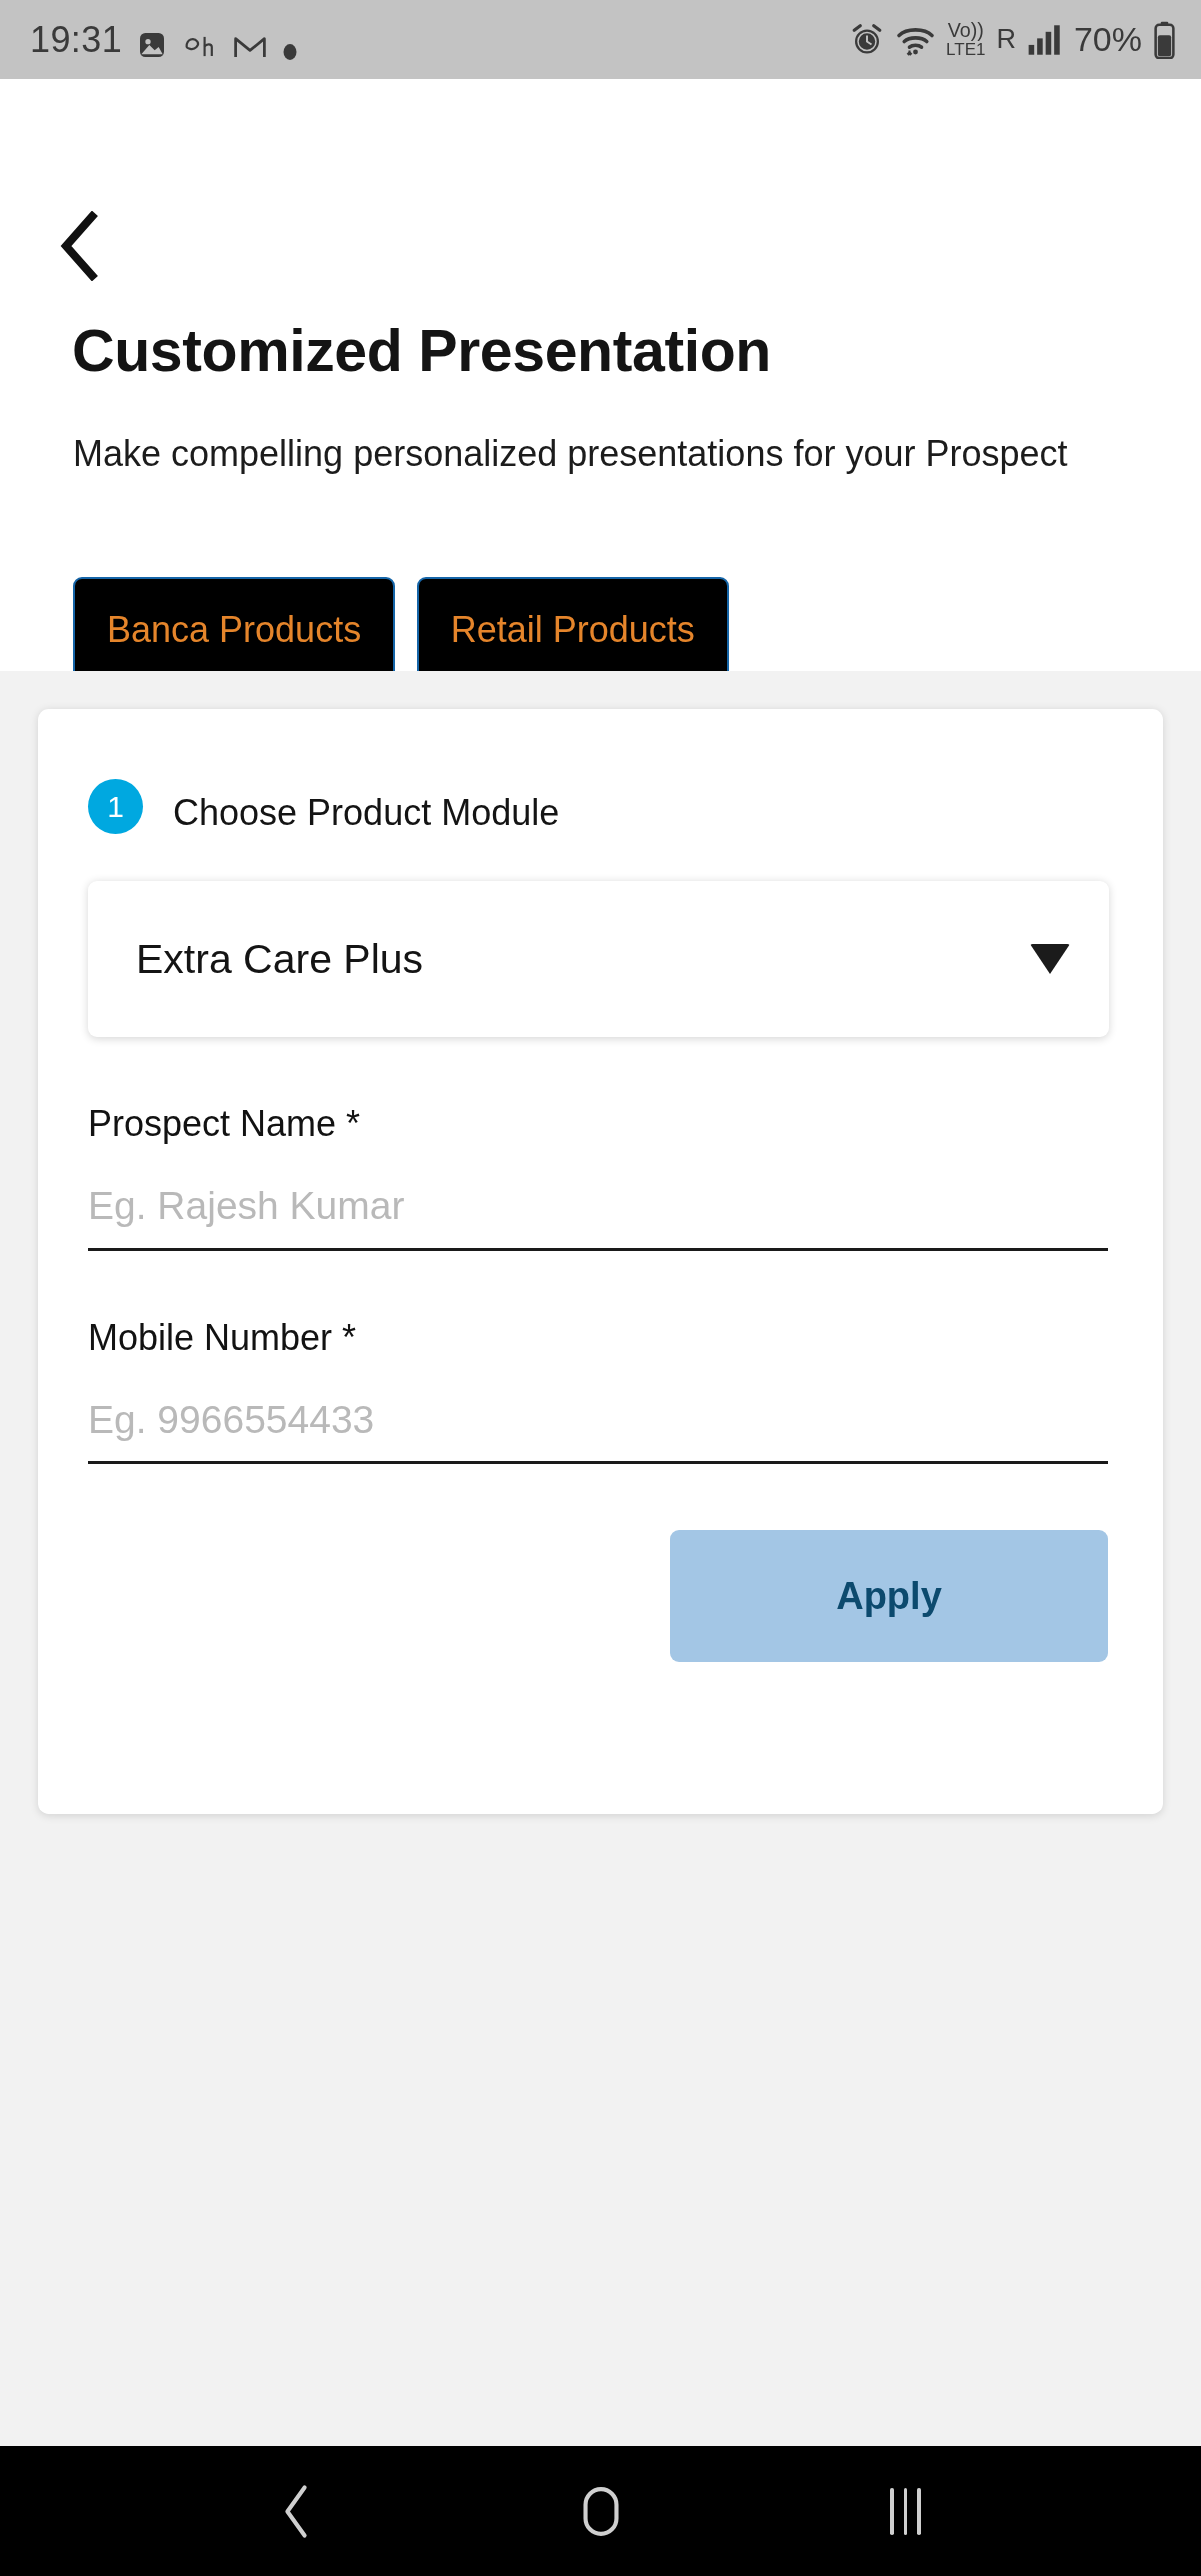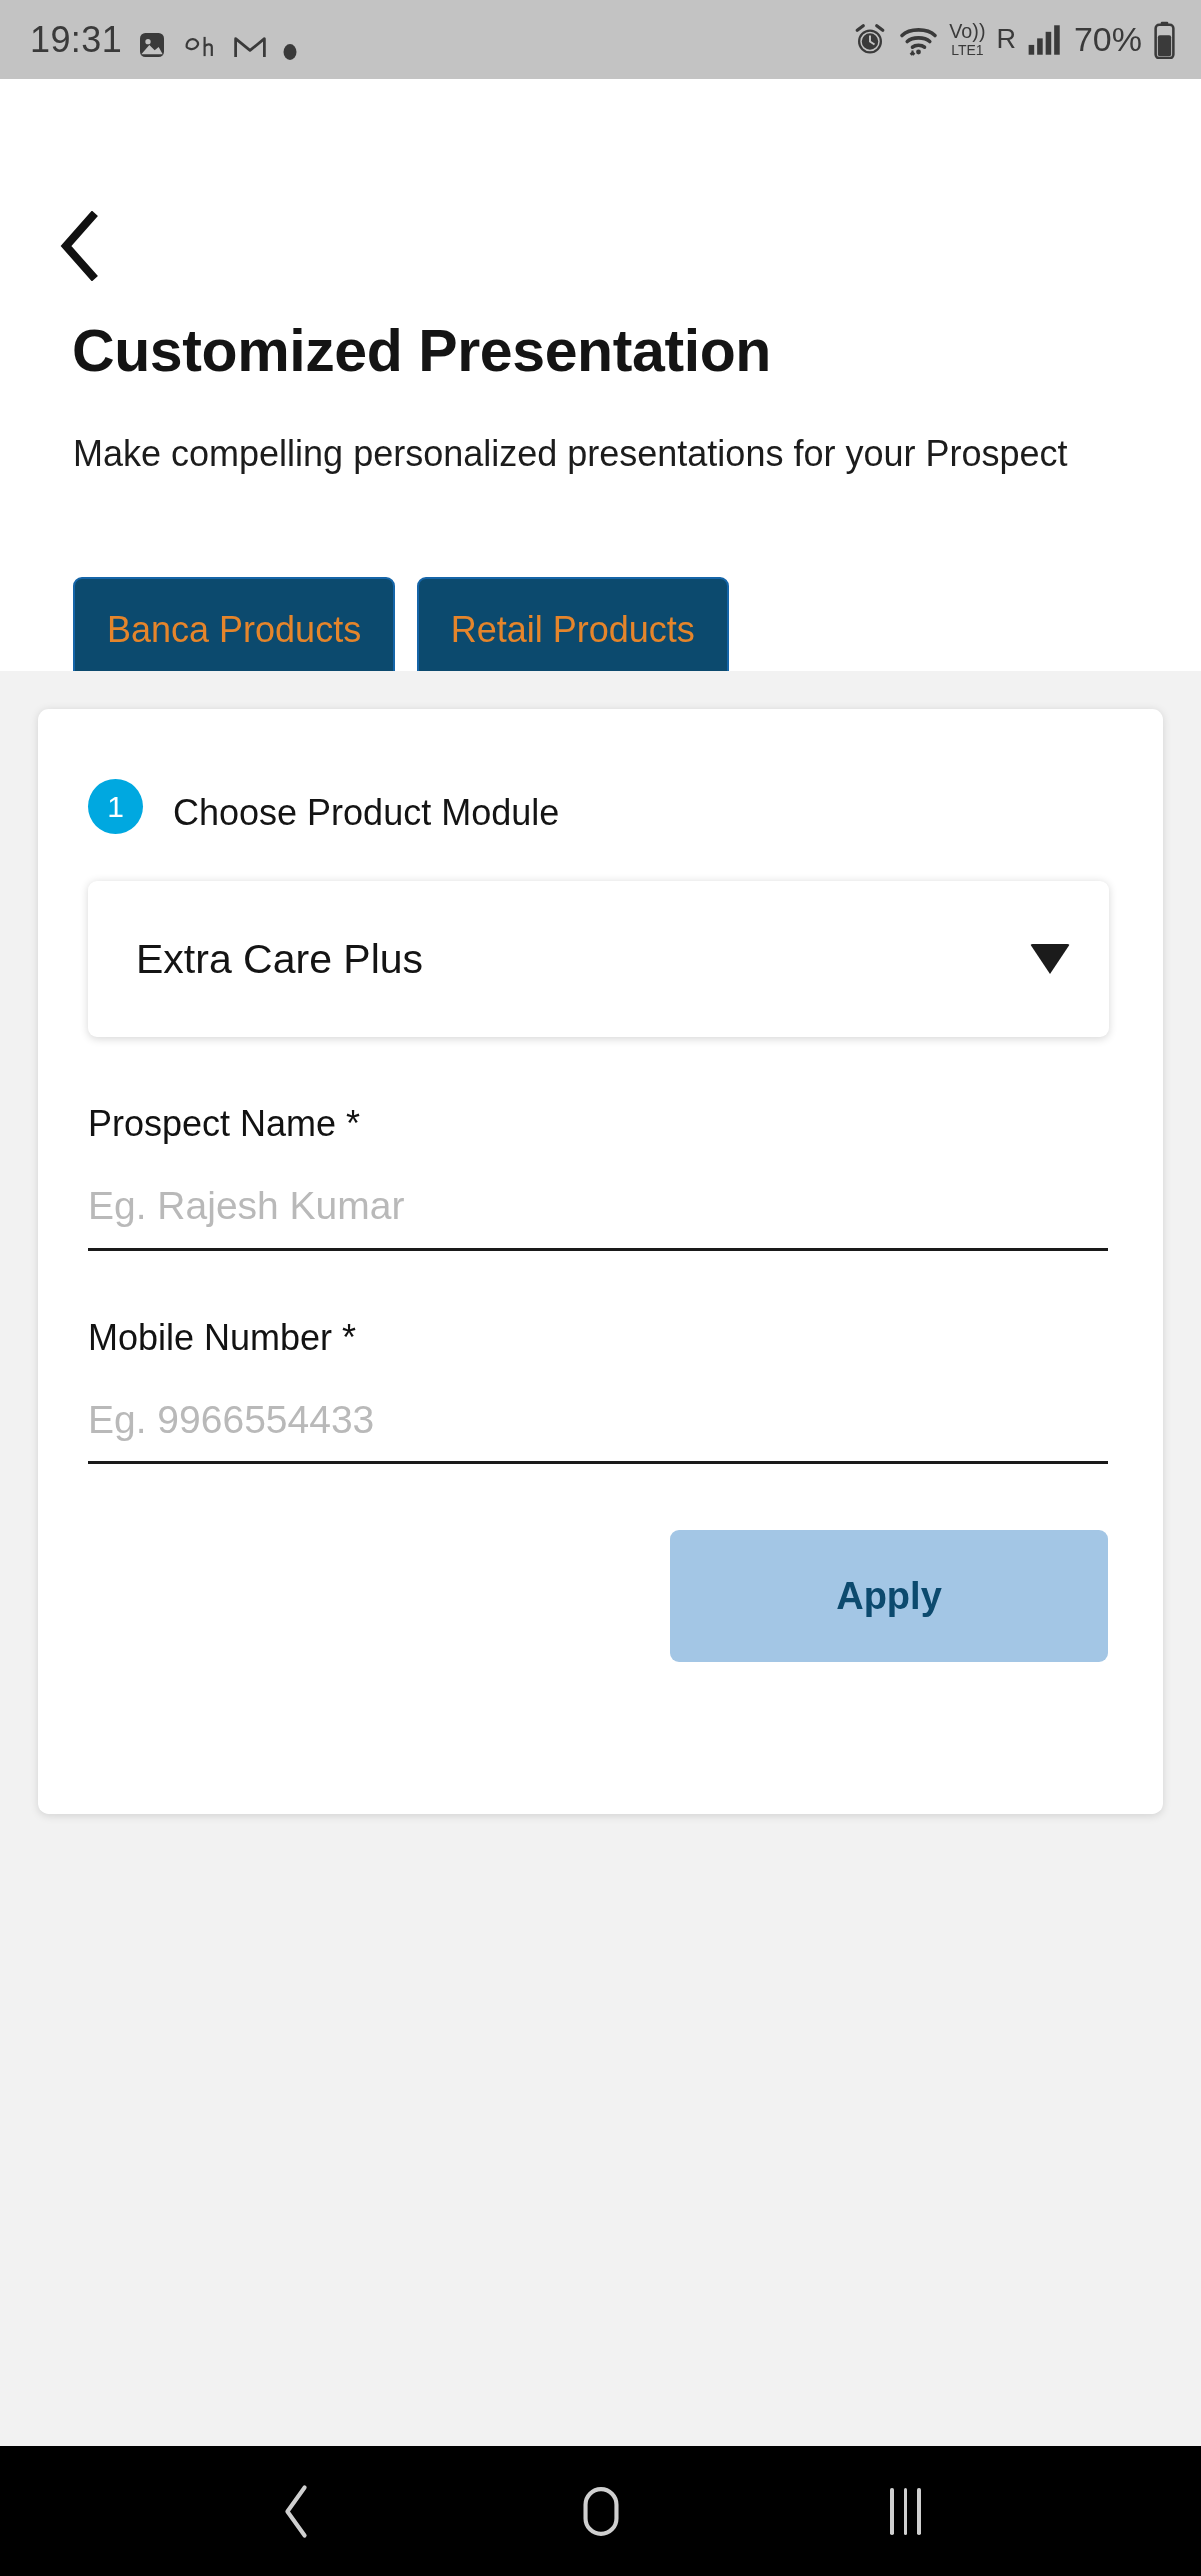--- a/index.html
+++ b/index.html
@@ -109,21 +109,21 @@
     white-space: nowrap;
   }
   .tab.active {
     background: #1565a8;
     color: #ffffff;
     font-weight: bold;
     border: 1.8px solid #1565a8;
     min-width: 200px;
   }
   .tab.inactive {
-    background: #0c4a6e;
+    background: #000000;
     color: #e5852b;
     border: 2.7px solid #1565a8;
     min-width: 295px;
   }
 
   
   .body-area {
     flex: 1 1 auto;
     background: #f2f2f2;
     position: relative;
@@ -290,21 +290,21 @@
       </svg>
       <svg class="sb-ico" width="39" height="36" viewBox="0 0 26 22">
         <path d="M2 8 C7 3 19 3 24 8" stroke="#3a3a3a" stroke-width="2.4" fill="none" stroke-linecap="round"></path>
         <path d="M5.5 12 C9 8.8 17 8.8 20.5 12" stroke="#3a3a3a" stroke-width="2.4" fill="none" stroke-linecap="round"></path>
         <path d="M9 15.8 C11 14 15 14 17 15.8" stroke="#3a3a3a" stroke-width="2.4" fill="none" stroke-linecap="round"></path>
         <circle cx="13" cy="19" r="1.6" fill="#3a3a3a"></circle>
         <path d="M9 18 L9 21 M9 21 L7.6 19.6 M9 21 L10.4 19.6" stroke="#3a3a3a" stroke-width="1.4" fill="none"></path>
       </svg>
       <div style="display:flex;flex-direction:column;align-items:center;line-height:1;">
         <span style="font-size:19.7px;color:#3a3a3a;">Vo))</span>
-        <span style="font-size:14px;color:#3a3a3a;margin-top:1px;">LTE1</span>
+        <span style="font-size:17px;color:#3a3a3a;margin-top:1px;">LTE1</span>
       </div>
       <span style="font-size:27px;color:#3a3a3a;">R</span>
       <svg class="sb-ico" width="36" height="34" viewBox="0 0 22 20">
         <rect x="1" y="13" width="3.4" height="6" fill="#3a3a3a"></rect>
         <rect x="6.2" y="9" width="3.4" height="10" fill="#3a3a3a"></rect>
         <rect x="11.4" y="5" width="3.4" height="14" fill="#3a3a3a"></rect>
         <rect x="16.6" y="1" width="3.4" height="18" fill="#3a3a3a"></rect>
       </svg>
       <span class="status-battery-text">70%</span>
       <svg class="sb-ico" width="23" height="38" viewBox="0 0 14 24">

